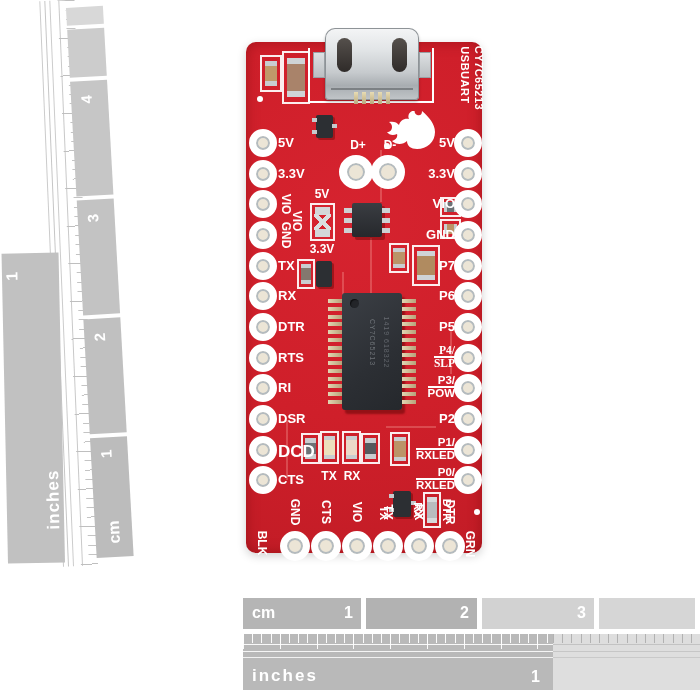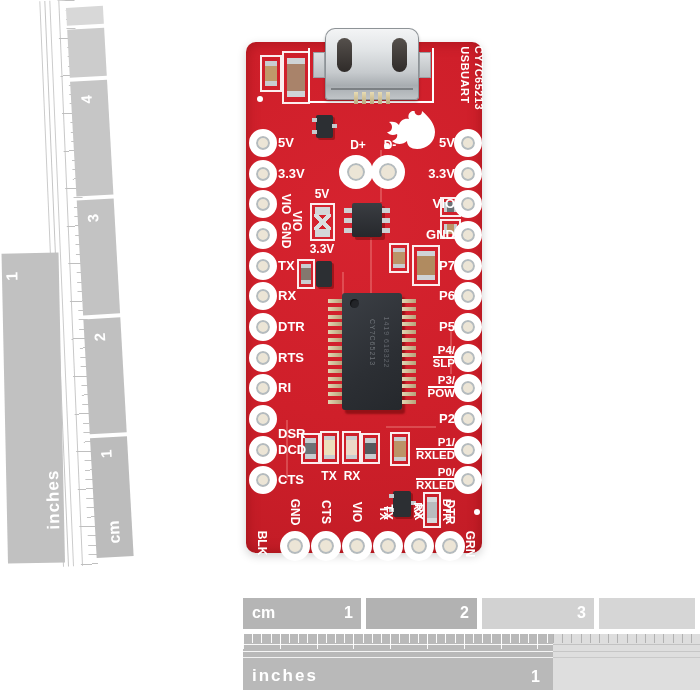--- a/index.html
+++ b/index.html
@@ -201,41 +201,41 @@
       <div class="silk" style="left: 32px; top: 216px; font-size: 13px;">TX</div>
       <div class="hole" style="left: 3px; top: 240px; width: 28px; height: 28px;"></div>
       <div class="silk" style="left: 32px; top: 246px; font-size: 13px;">RX</div>
       <div class="hole" style="left: 3px; top: 271px; width: 28px; height: 28px;"></div>
       <div class="silk" style="left: 32px; top: 277px; font-size: 13px;">DTR</div>
       <div class="hole" style="left: 3px; top: 302px; width: 28px; height: 28px;"></div>
       <div class="silk" style="left: 32px; top: 308px; font-size: 13px;">RTS</div>
       <div class="hole" style="left: 3px; top: 332px; width: 28px; height: 28px;"></div>
       <div class="silk" style="left: 32px; top: 338px; font-size: 13px;">RI</div>
       <div class="hole" style="left: 3px; top: 363px; width: 28px; height: 28px;"></div>
-      <div class="silk" style="left: 32px; top: 384px; font-size: 13px; text-align: right;">DSR</div>
+      <div class="silk" style="left: 32px; top: 369px; font-size: 13px; text-align: right;">DSR</div>
       <div class="hole" style="left: 3px; top: 394px; width: 28px; height: 28px;"></div>
-      <div class="silk" style="left: 32px; top: 400px; font-size: 13px;">DCD</div>
+      <div class="silk" style="left: 32px; top: 400px; font-size: 17px;">DCD</div>
       <div class="hole" style="left: 3px; top: 424px; width: 28px; height: 28px;"></div>
       <div class="silk" style="left: 32px; top: 430px; font-size: 13px;">CTS</div>
       <div class="hole" style="left: 208px; top: 87px; width: 28px; height: 28px;"></div>
       <div class="silk" style="right: 27px; top: 93px; width: 52px; text-align: right; font-size: 13px;">5V</div>
       <div class="hole" style="left: 208px; top: 118px; width: 28px; height: 28px;"></div>
       <div class="silk" style="right: 27px; top: 124px; width: 52px; text-align: right; font-size: 13px;">3.3V</div>
       <div class="hole" style="left: 208px; top: 148px; width: 28px; height: 28px;"></div>
       <div class="silk" style="right: 27px; top: 154px; width: 52px; text-align: right; font-size: 13px;">VIO</div>
       <div class="hole" style="left: 208px; top: 179px; width: 28px; height: 28px;"></div>
       <div class="silk" style="right: 27px; top: 185px; width: 52px; text-align: right; font-size: 13px;">GND</div>
       <div class="hole" style="left: 208px; top: 210px; width: 28px; height: 28px;"></div>
       <div class="silk" style="right: 27px; top: 216px; width: 52px; text-align: right; font-size: 13px;">P7</div>
       <div class="hole" style="left: 208px; top: 240px; width: 28px; height: 28px;"></div>
       <div class="silk" style="right: 27px; top: 246px; width: 52px; text-align: right; font-size: 13px;">P6</div>
       <div class="hole" style="left: 208px; top: 271px; width: 28px; height: 28px;"></div>
       <div class="silk" style="right: 27px; top: 277px; width: 52px; text-align: right; font-size: 13px;">P5</div>
       <div class="hole" style="left: 208px; top: 302px; width: 28px; height: 28px;"></div>
-      <div class="silk" style="right: 27px; top: 302px; width: 52px; text-align: right; font-size: 11.5px; line-height: 12px;"><div>P4/</div><span class="ovl">SLP</span></div>
+      <div class="silk" style="right: 27px; top: 302px; width: 52px; text-align: right; font-size: 11.5px; line-height: 12px; font-family: Liberation Serif, serif;"><div>P4/</div><span class="ovl">SLP</span></div>
       <div class="hole" style="left: 208px; top: 332px; width: 28px; height: 28px;"></div>
       <div class="silk" style="right: 27px; top: 332px; width: 52px; text-align: right; font-size: 11.5px; line-height: 12px;"><div>P3/</div><span class="ovl">POW</span></div>
       <div class="hole" style="left: 208px; top: 363px; width: 28px; height: 28px;"></div>
       <div class="silk" style="right: 27px; top: 369px; width: 52px; text-align: right; font-size: 13px;">P2</div>
       <div class="hole" style="left: 208px; top: 394px; width: 28px; height: 28px;"></div>
       <div class="silk" style="right: 27px; top: 394px; width: 52px; text-align: right; font-size: 11.5px; line-height: 12px;"><div>P1/</div><span class="ovl">RXLED</span></div>
       <div class="hole" style="left: 208px; top: 424px; width: 28px; height: 28px;"></div>
       <div class="silk" style="right: 27px; top: 424px; width: 52px; text-align: right; font-size: 11.5px; line-height: 12px;"><div>P0/</div><span class="ovl">RXLED</span></div>
       <div class="hole" style="left: 34px; top: 489px; width: 30px; height: 30px;"></div>
       <div class="silk vcw" style="left: 19px; top: 462px; width: 60px; text-align: center; font-size: 12px; line-height: 16px;">GND</div>

